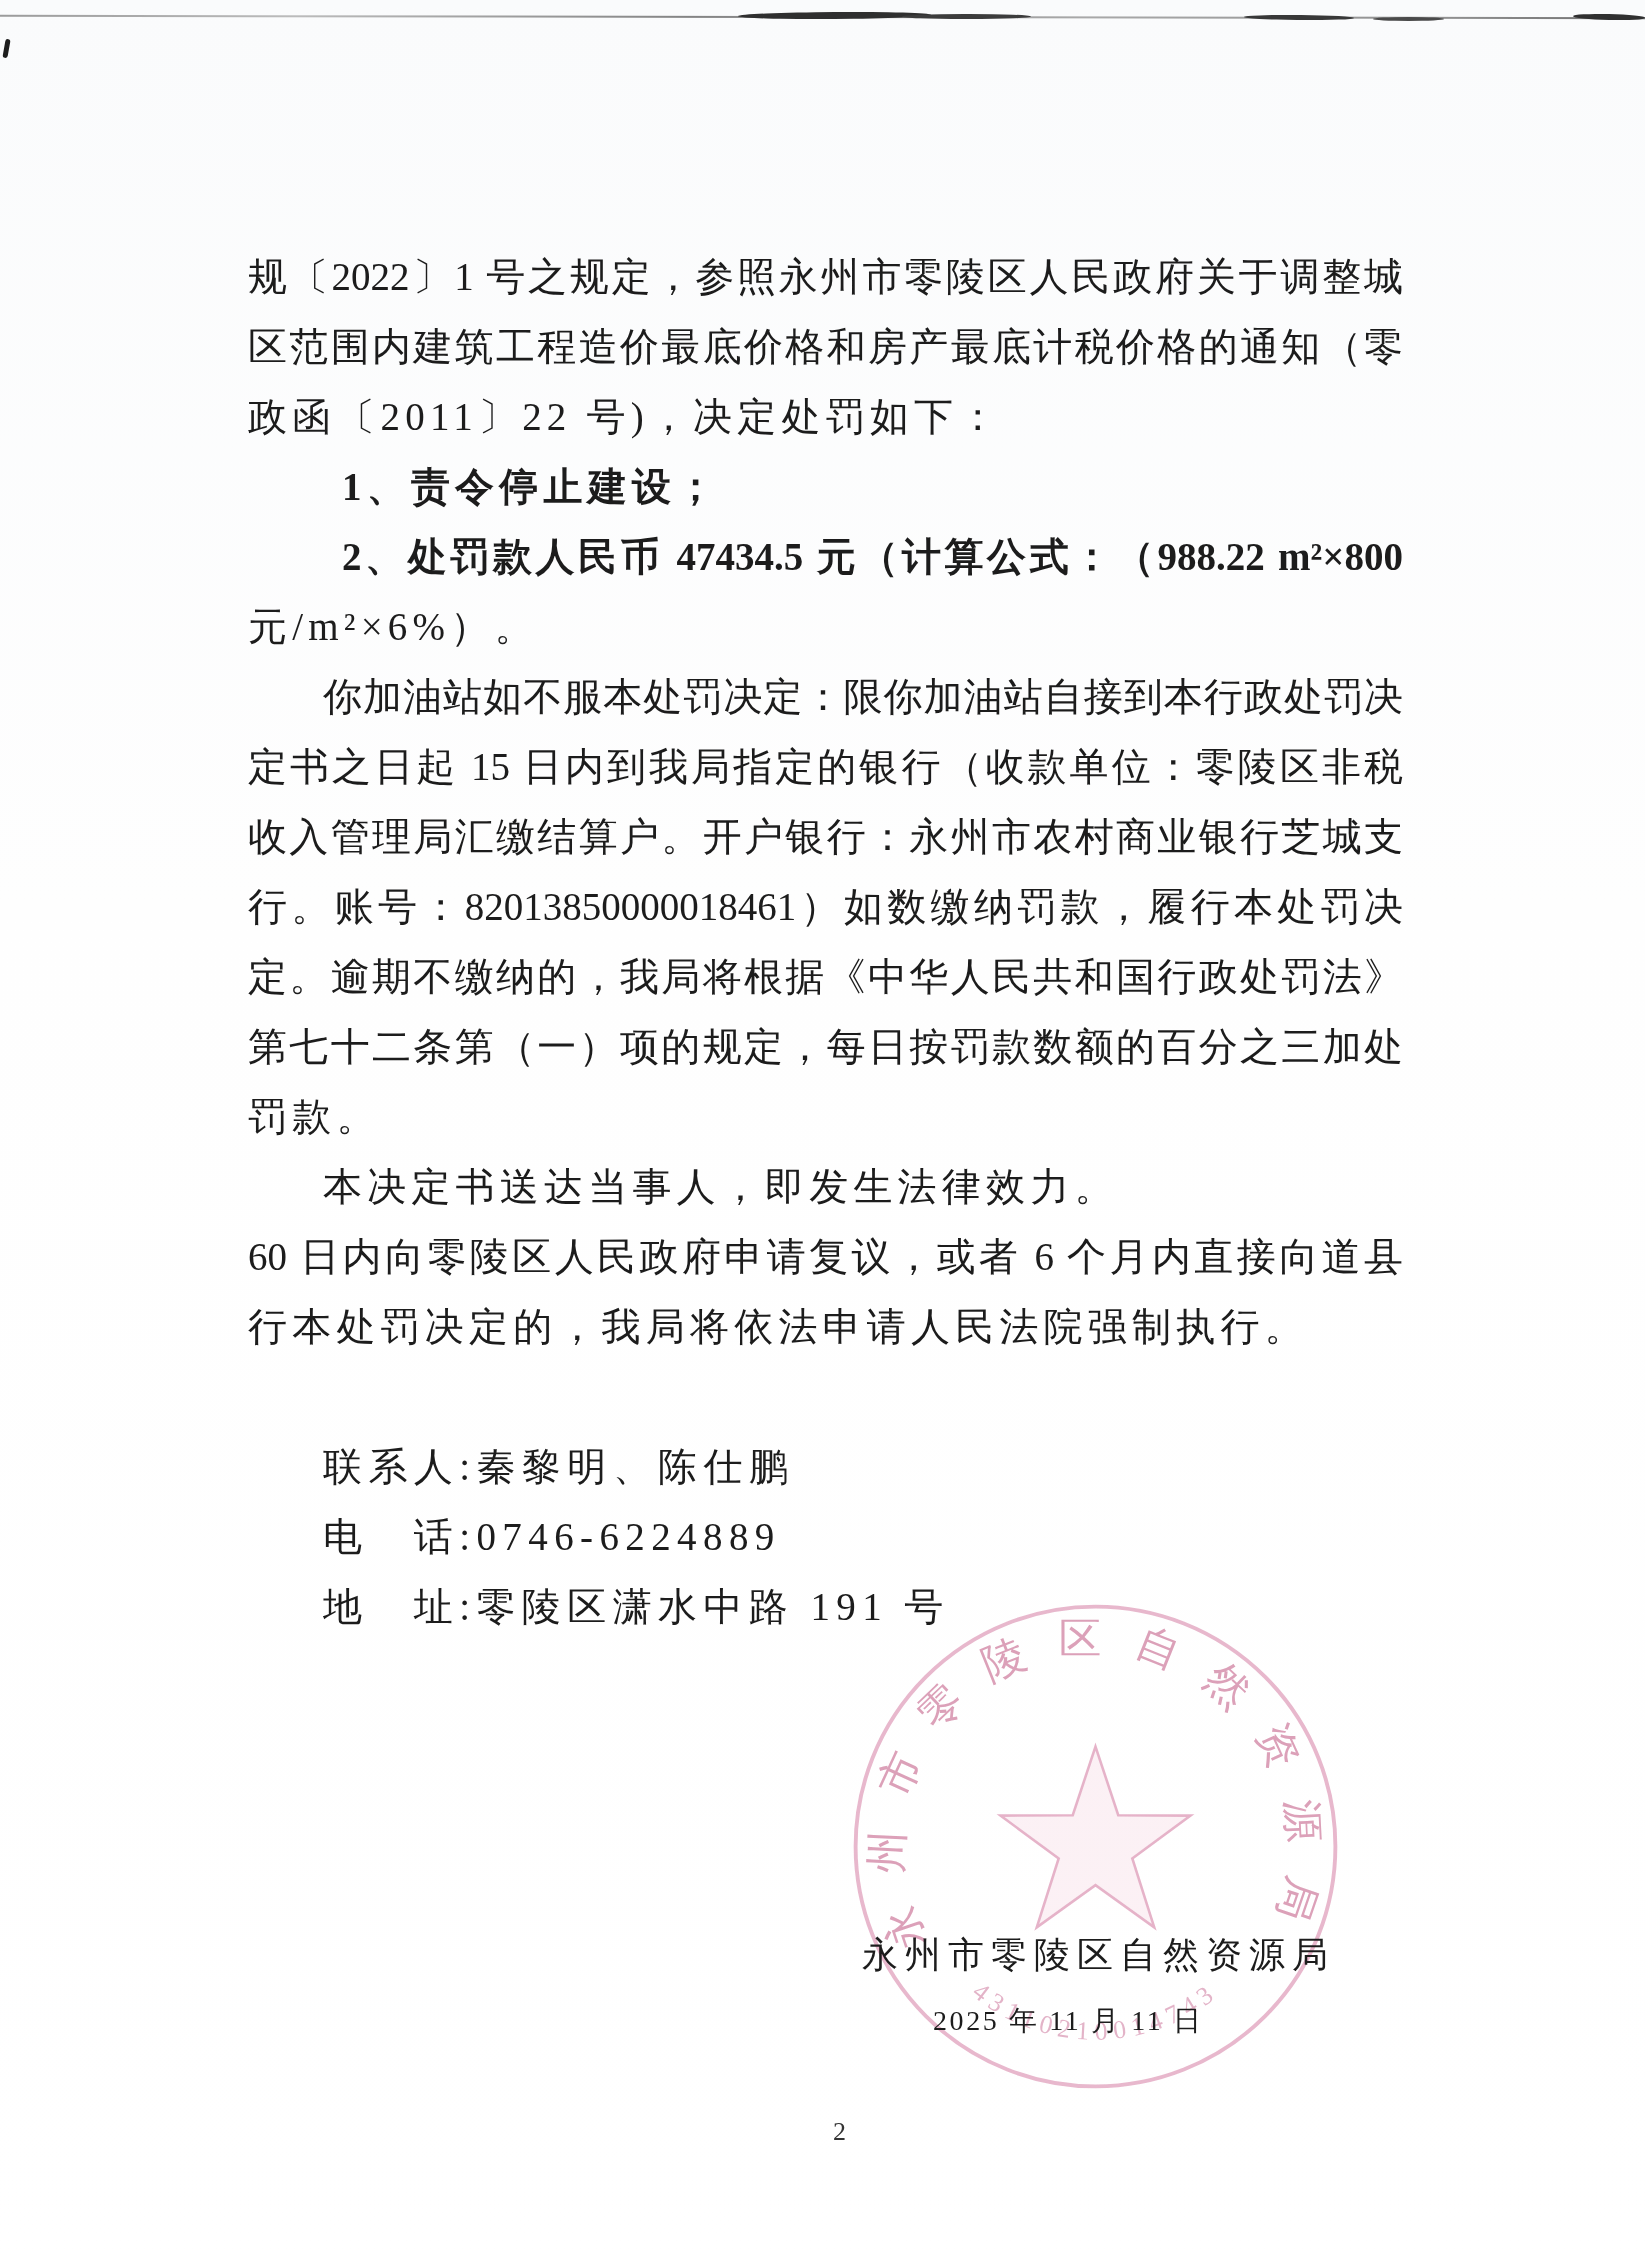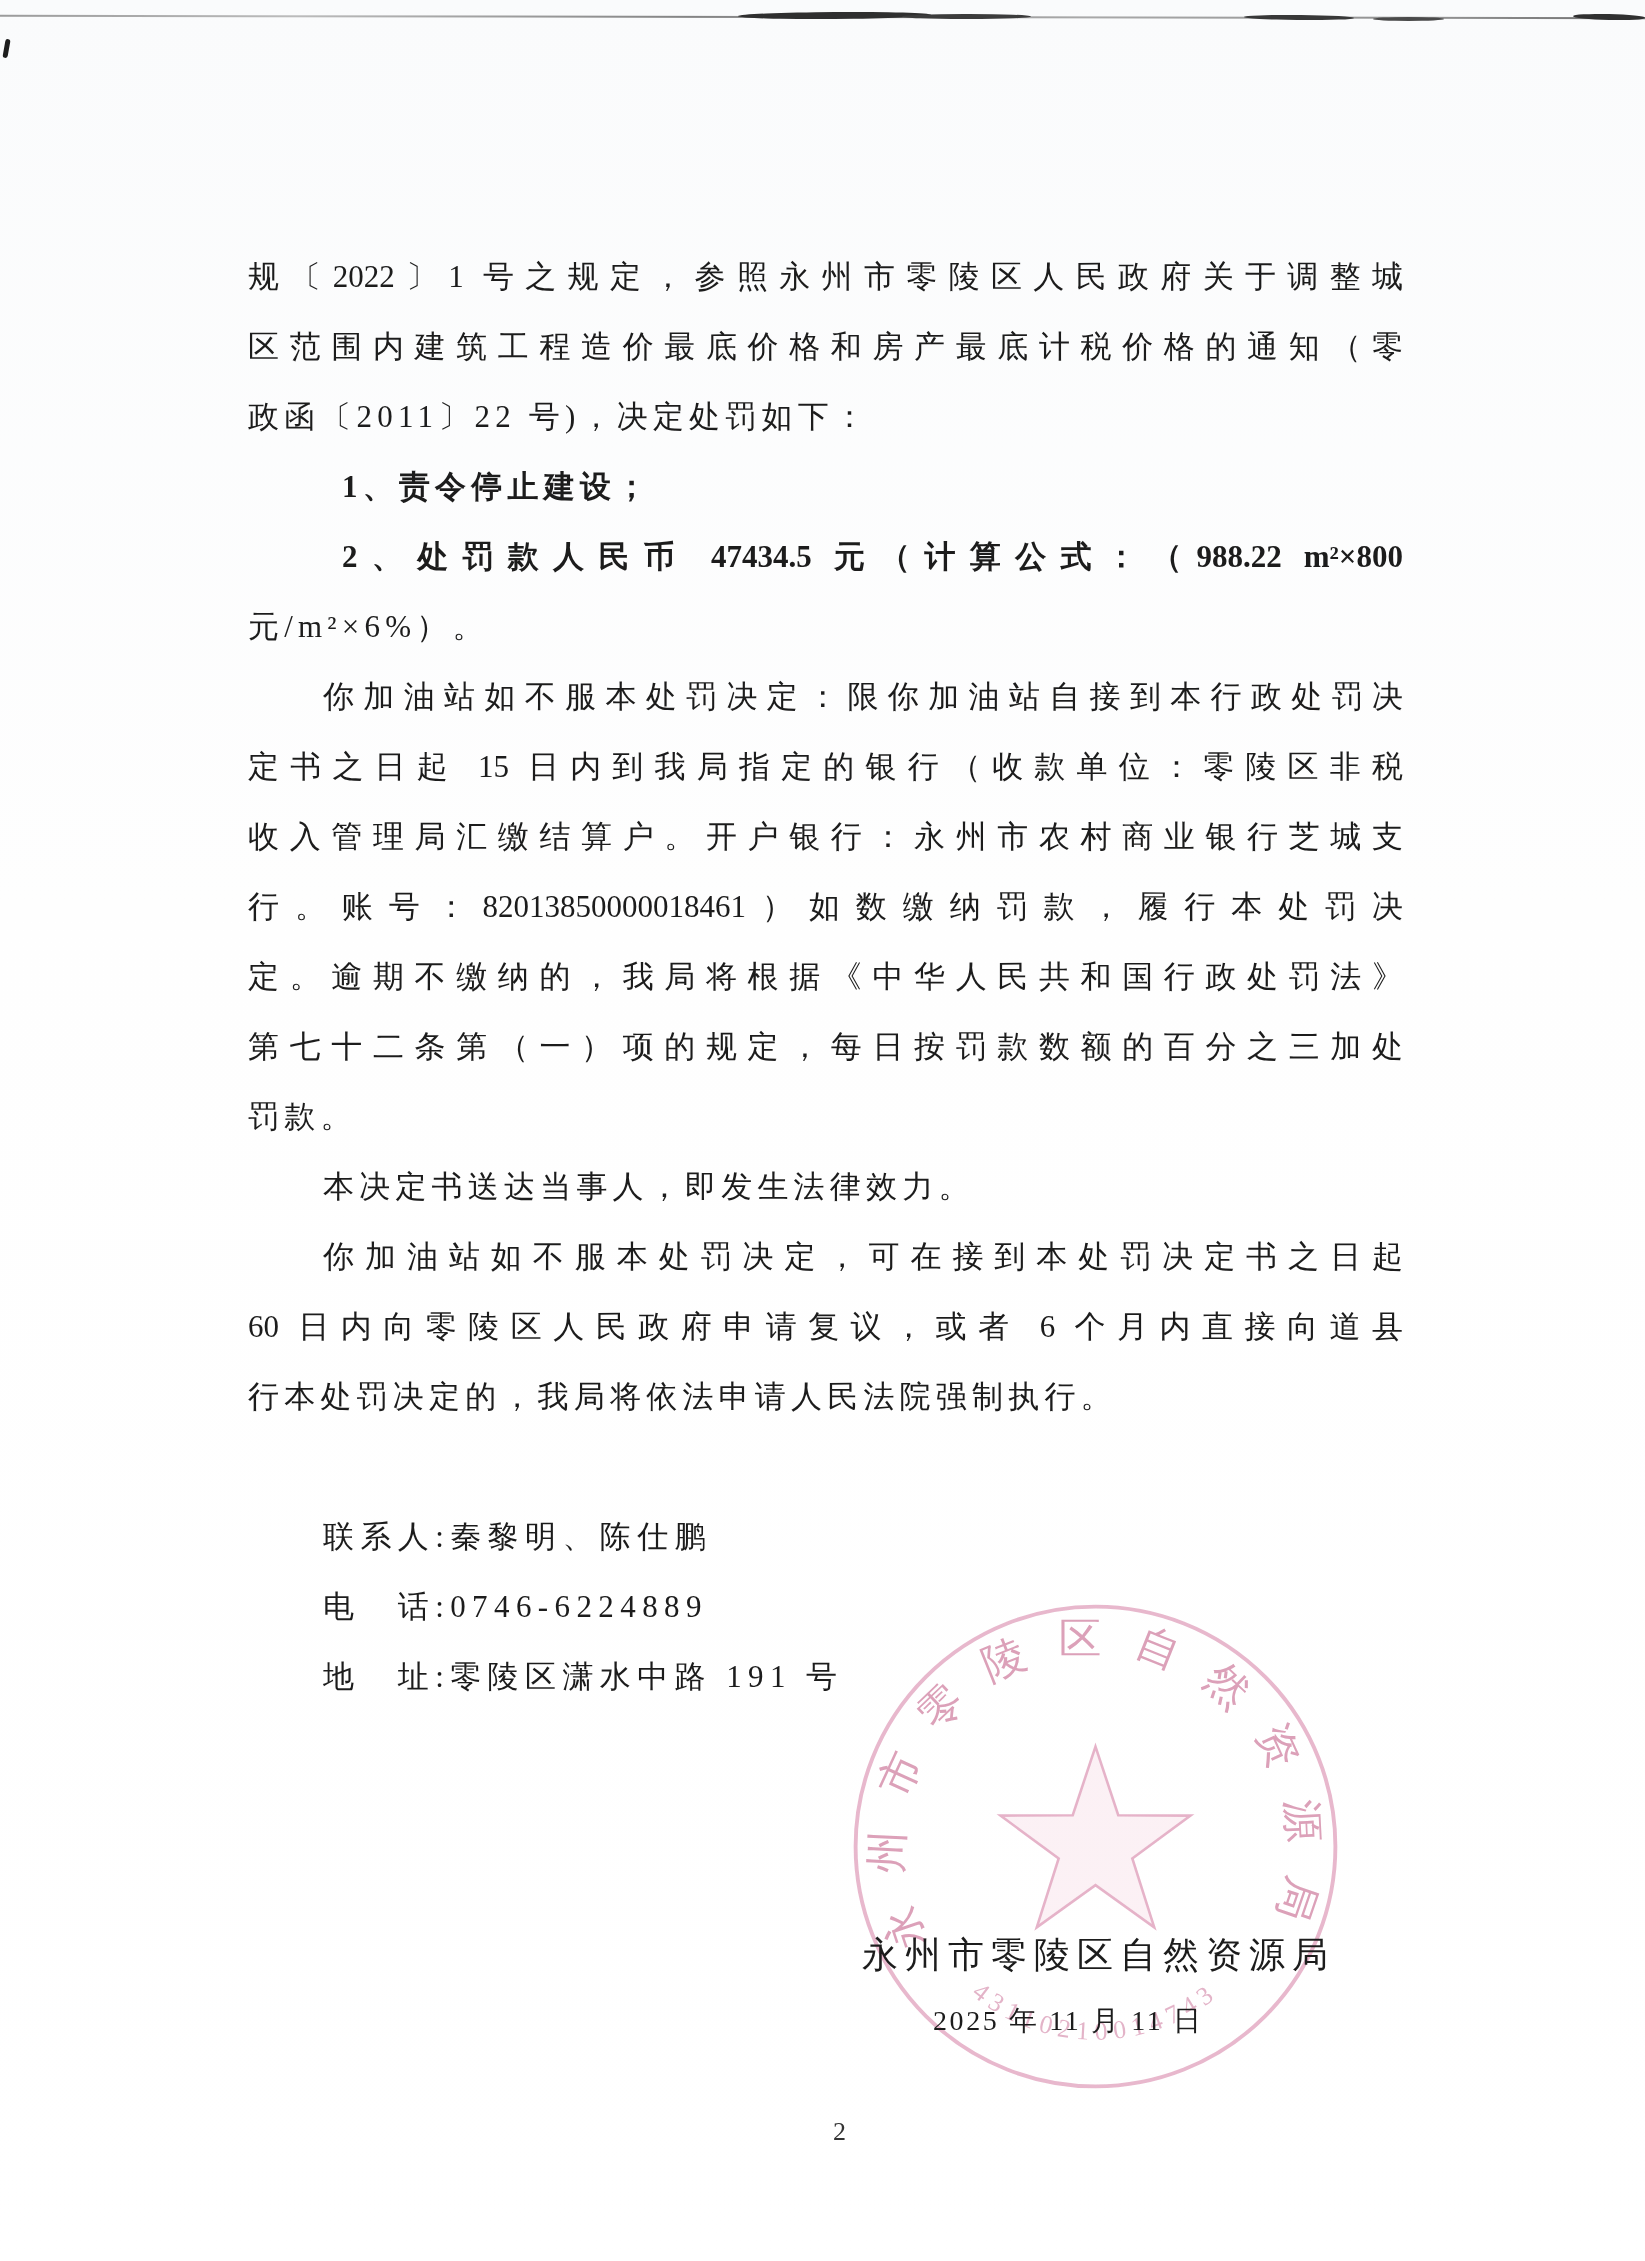--- a/index.html
+++ b/index.html
@@ -20,21 +20,21 @@
   .blob2{left:902px;top:14px;width:129px;height:5.2px;background:#3c3c3c;}
   .blob3{left:1244px;top:15px;width:110px;height:5.2px;background:#383838;transform:rotate(.5deg);}
   .blob4{left:1373px;top:17.4px;width:71px;height:3.9px;background:#4a4a4a;}
   .blob5{left:1573px;top:14px;width:72px;height:5.8px;background:#303030;transform:rotate(1.2deg);}
   .tick{position:absolute;left:3.9px;top:39px;width:5.2px;height:19.3px;background:#1d1d1d;
     border-radius:2.6px;transform:rotate(10deg);}
 
   
   .doc{
     position:absolute;left:248px;top:242px;width:1155px;
-    font-size:31px;line-height:70px;
+    font-size:39px;line-height:70px;
   }
   .line{height:70px;white-space:nowrap;letter-spacing:5.2px;}
   .j{text-align:justify;text-align-last:justify;letter-spacing:normal;}
   .ind2{padding-left:75px;}
   .ind3{padding-left:94px;font-weight:bold;}
   .spacer{height:70px;}
   .contact .line{letter-spacing:6.4px;padding-left:75px;}
 
   
   .agency{
@@ -77,21 +77,20 @@
     <div class="line ind3 j">2、处罚款人民币 47434.5 元（计算公式：（988.22 m²×800</div>
     <div class="line">元/m²×6%）。</div>
     <div class="line ind2 j">你加油站如不服本处罚决定：限你加油站自接到本行政处罚决</div>
     <div class="line j">定书之日起 15 日内到我局指定的银行（收款单位：零陵区非税</div>
     <div class="line j">收入管理局汇缴结算户。开户银行：永州市农村商业银行芝城支</div>
     <div class="line j">行。账号：82013850000018461）如数缴纳罚款，履行本处罚决</div>
     <div class="line j">定。逾期不缴纳的，我局将根据《中华人民共和国行政处罚法》</div>
     <div class="line j">第七十二条第（一）项的规定，每日按罚款数额的百分之三加处</div>
     <div class="line">罚款。</div>
     <div class="line ind2">本决定书送达当事人，即发生法律效力。</div>
-    <div class="line ind2 j">你加油站如不服本处罚决定，可在接到本处罚决定书之日起</div>
     <div class="line j">60 日内向零陵区人民政府申请复议，或者 6 个月内直接向道县</div>
     <div class="line">行本处罚决定的，我局将依法申请人民法院强制执行。</div>
 
     <div class="spacer"></div>
 
     <div class="contact">
       <div class="line">联系人:秦黎明、陈仕鹏</div>
       <div class="line">电　话:0746-6224889</div>
       <div class="line">地　址:零陵区潇水中路 191 号</div>
     </div>

